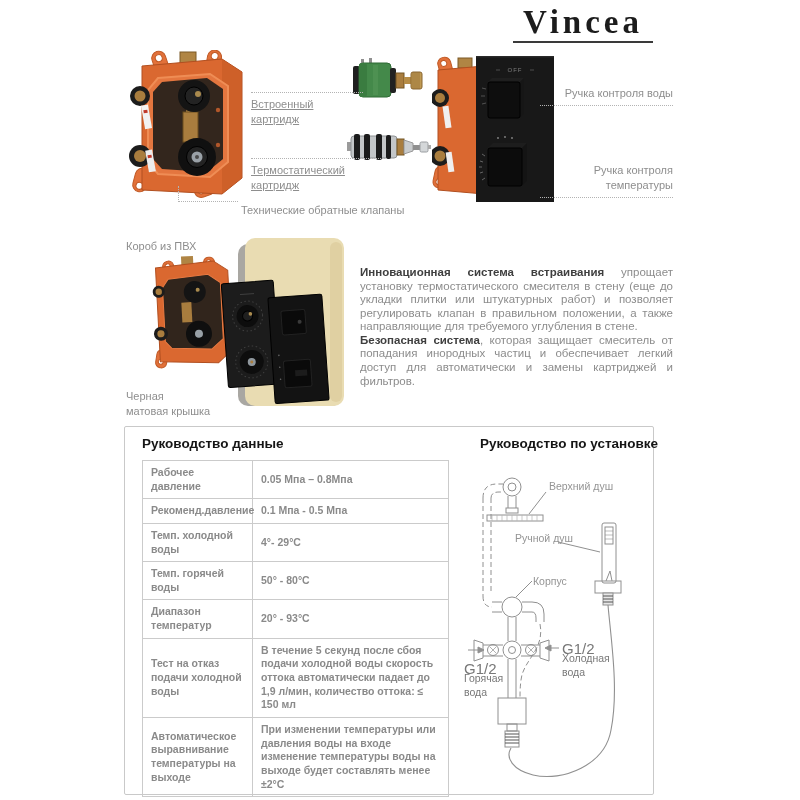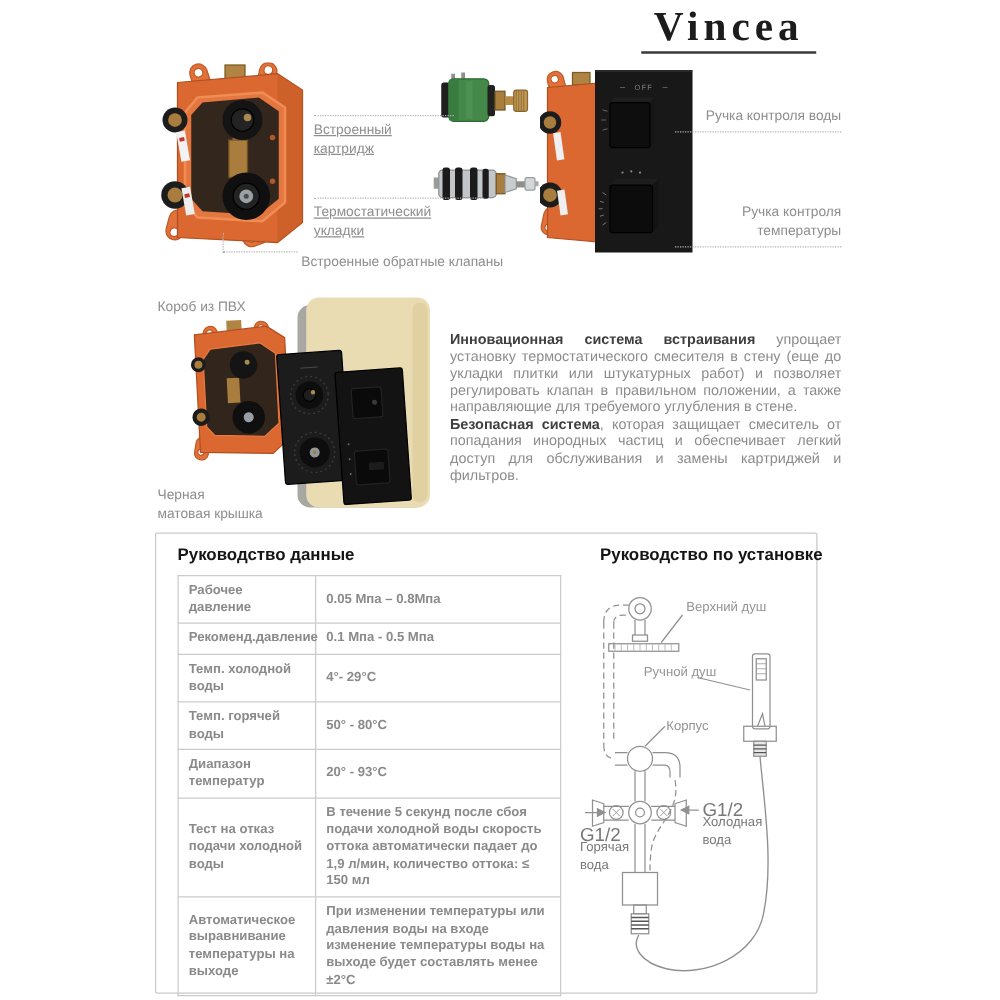--- a/index.html
+++ b/index.html
@@ -124,26 +124,26 @@
     <polygon points="59,12 68,15 68,23 59,26" fill="#c9ccce" stroke="#999"></polygon>
     <rect x="68" y="17" width="7" height="5" fill="#8f8f8f"></rect>
     <rect x="75" y="14" width="8" height="10" rx="1.5" fill="#d4d7d9" stroke="#9a9da0"></rect>
     <rect x="83" y="17" width="3" height="4" fill="#aaa"></rect>
   </svg>
 
   <div class="abs callout dot-top" style="left:251px;top:92px;width:112px">
     <span>Встроенный картридж</span>
   </div>
   <div class="abs callout dot-top" style="left:251px;top:158px;width:136px">
-    <span>Термостатический укладки</span>
+    <span>Термостатический картридж</span>
   </div>
   <div class="abs dot-line-v" style="left:178px;top:186px;height:16px"></div>
   <div class="abs dot-line-h" style="left:178px;top:201px;width:60px"></div>
   <div class="abs callout" style="left:241px;top:203px;width:170px">
-    <span>Встроенные обратные клапаны</span>
+    <span>Технические обратные клапаны</span>
   </div>
 
   <svg class="abs" style="left:432px;top:54px" width="124" height="152" viewBox="0 0 124 152">
     <g fill="#e2713a" stroke="#c05a26">
       <g transform="rotate(-15 14 14)">
           <rect x="7" y="3" width="13" height="20" rx="6"></rect>
           <circle cx="13" cy="9" r="3" fill="#fff"></circle>
         </g>
       <g transform="rotate(12 8 123)">
           <rect x="2" y="112" width="13" height="22" rx="6"></rect>
@@ -258,21 +258,21 @@
     </g>
   </svg>
 
   <div class="abs callout pre" style="left:126px;top:374px">
     <span class="pre">Черная
 матовая крышка</span>
   </div>
 
   <div class="abs para">
     <p><b>Инновационная система встраивания</b><span> упрощает установку термостатического смесителя в стену (еще до укладки плитки или штукатурных работ) и позволяет регулировать клапан в правильном положении, а также направляющие для требуемого углубления в стене.</span></p>
-    <p><b>Безопасная система</b><span>, которая защищает смеситель от попадания инородных частиц и обеспечивает легкий доступ для обслуживания и замены картриджей и фильтров.</span></p>
+    <p><b>Безопасная система</b><span>, которая защищает смеситель от попадания инородных частиц и обеспечивает легкий доступ для автоматически и замены картриджей и фильтров.</span></p>
   </div>
 
   <div class="abs panel"></div>
 
   <div class="abs section-title" style="left:142px;top:436px">Руководство данные</div>
 
   <table class="spec abs" style="left:142px;top:460px">
     <colgroup>
         <col style="width:110px">
         <col>

